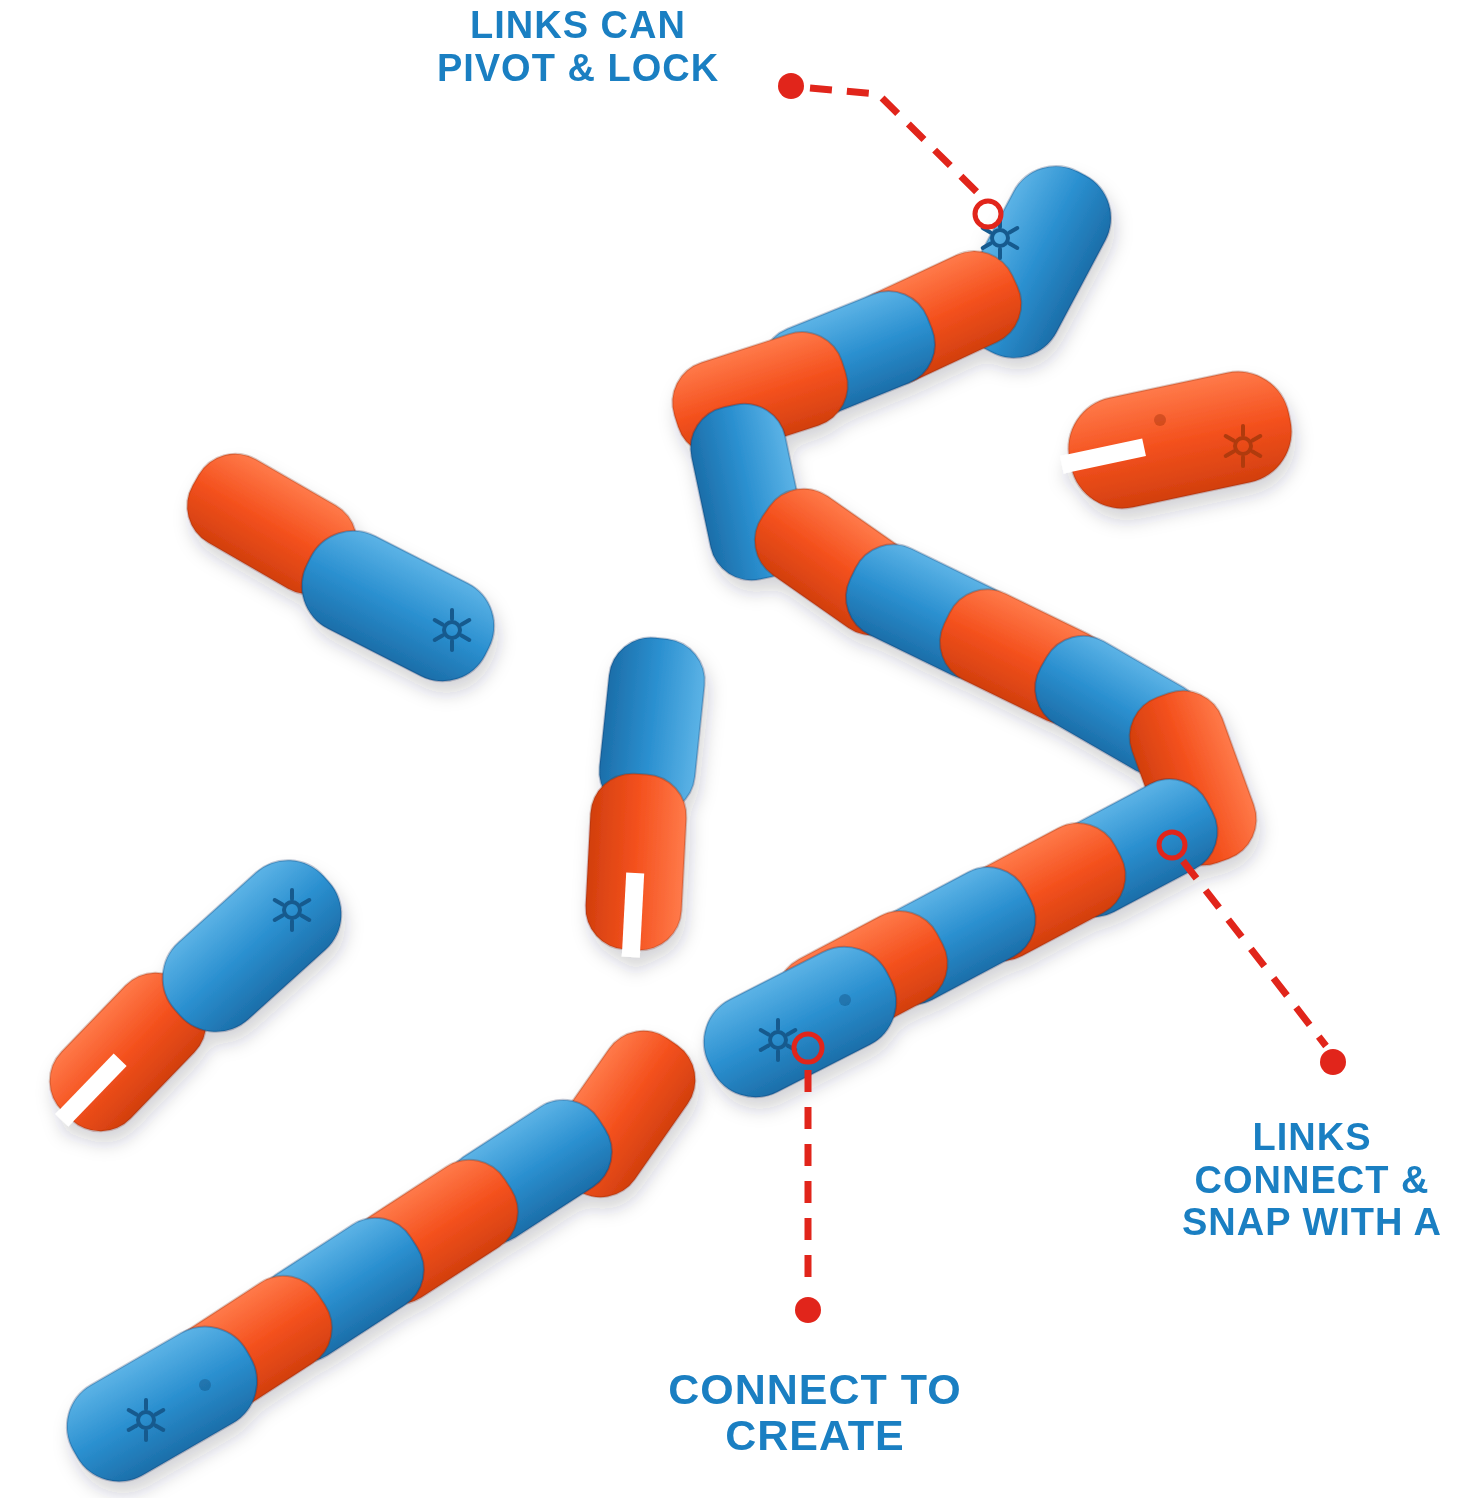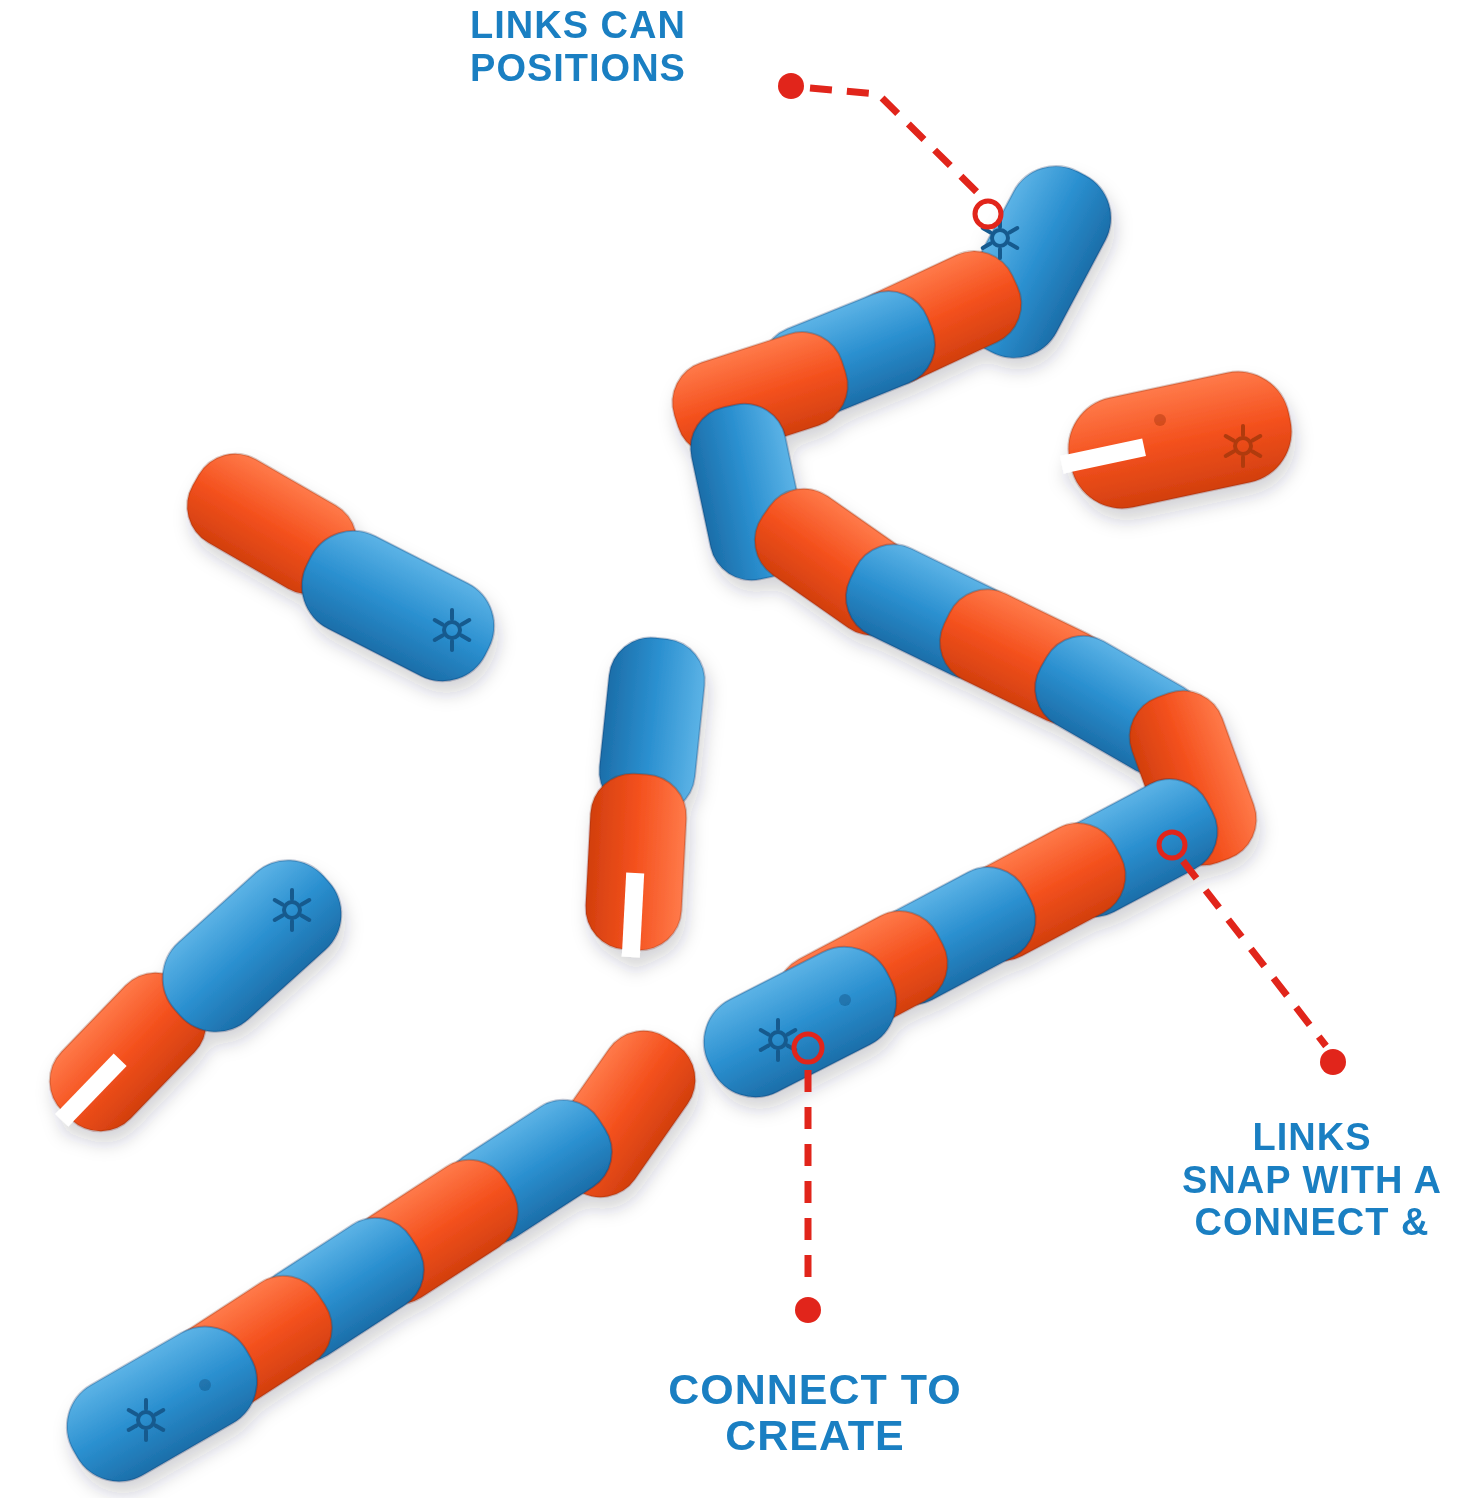--- a/index.html
+++ b/index.html
@@ -142,27 +142,27 @@
       <circle cx="1333" cy="1062" r="13" fill="#e1251b"></circle>
 
       <circle cx="808" cy="1048" r="14" fill="none" stroke="#e1251b" stroke-width="5"></circle>
       <path d="M808 1070 L808 1290" fill="none" stroke="#e1251b" stroke-width="7" stroke-dasharray="22 15"></path>
       <circle cx="808" cy="1310" r="13" fill="#e1251b"></circle>
     </g>
   </svg>
 
   <div class="callout callout-pivot">
     <div class="cl">LINKS CAN</div>
-    <div class="cl">POSITIONS</div>
+    <div class="cl">PIVOT &amp; LOCK</div>
   </div>
 
   <div class="callout callout-snap">
     <div class="cl">LINKS</div>
+    <div class="cl">CONNECT &amp;</div>
     <div class="cl">SNAP WITH A</div>
-    <div class="cl">CONNECT &amp;</div>
   </div>
 
   <div class="callout callout-chains">
     <div class="cl">CONNECT TO CREATE</div>
 
   </div>
 
 </div>
 
 </body></html>

